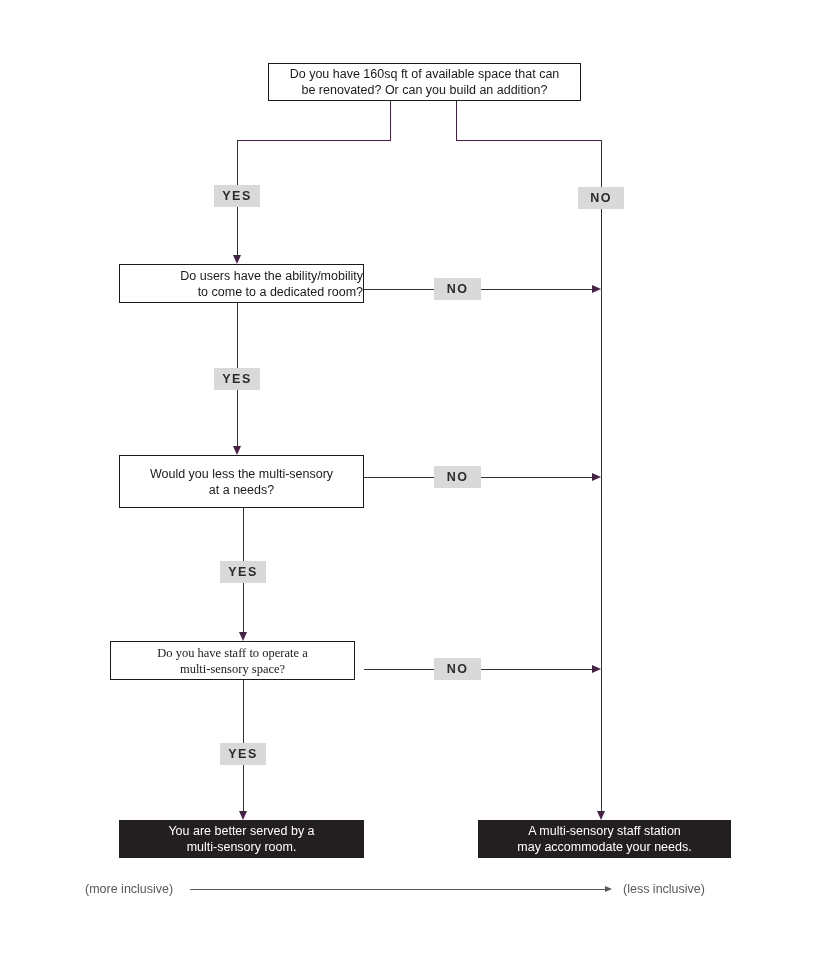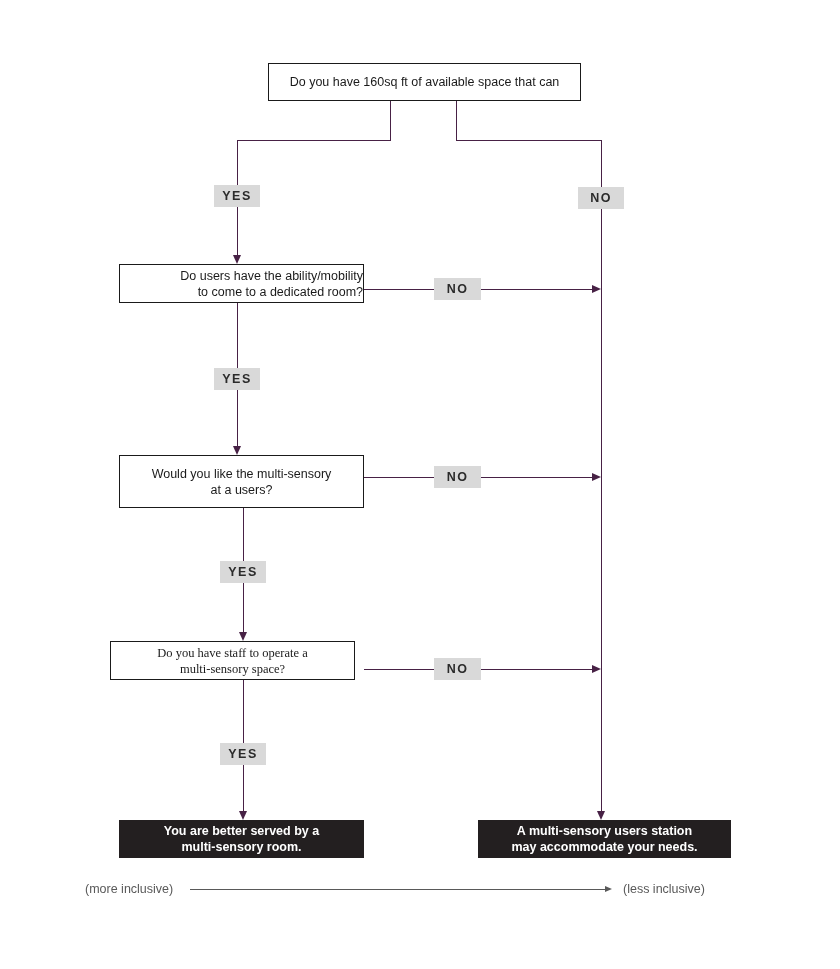--- a/index.html
+++ b/index.html
@@ -27,38 +27,39 @@
     font-weight:bold;font-size:12.5px;letter-spacing:1.5px;
     display:flex;align-items:center;justify-content:center;
   }
   .arrow-down{position:absolute;width:0;height:0;
     border-left:4.5px solid transparent;border-right:4.5px solid transparent;
     border-top:9px solid var(--connector);}
   .arrow-right{position:absolute;width:0;height:0;
     border-top:4.5px solid transparent;border-bottom:4.5px solid transparent;
     border-left:9px solid var(--connector);}
   .outcome{
-    position:absolute;background:var(--outcome-bg);color:#ffffff;font-weight:bold;
+    position:absolute;background:var(--outcome-bg);color:#ffffff;font-weight:normal;
     font-size:12.5px;line-height:16px;display:flex;flex-direction:column;
     justify-content:center;text-align:center;
   }
   .outcome span{display:block;}
   .axis-label{position:absolute;color:var(--axis);font-size:12.5px;}
   .axis-line{position:absolute;height:1px;background:var(--axis);}
   .axis-arrow{position:absolute;width:0;height:0;
     border-top:3.5px solid transparent;border-bottom:3.5px solid transparent;
     border-left:7px solid var(--axis);}
 </style>
 </head>
 <body>
 
 <div class="canvas">
 
   <div class="qbox" style="left:268px;top:63px;width:313px;height:38px;">
     <span>Do you have 160sq ft of available space that can</span>
+    <span>be renovated?  Or can you build an addition?</span>
   </div>
 
   <div class="vline" style="left:390px;top:101px;height:39px;"></div>
   <div class="vline" style="left:456px;top:101px;height:39px;"></div>
   <div class="hline" style="left:237px;top:140px;width:154px;"></div>
   <div class="hline" style="left:456px;top:140px;width:146px;"></div>
 
   <div class="vline" style="left:237px;top:140px;height:115px;"></div>
   <div class="arrow-down" style="left:233px;top:255px;"></div>
   <div class="tag" style="left:214px;top:185px;width:46px;height:22px;">YES</div>
@@ -74,22 +75,22 @@
 
   <div class="hline" style="left:364px;top:289px;width:228px;"></div>
   <div class="arrow-right" style="left:592px;top:285px;"></div>
   <div class="tag" style="left:434px;top:278px;width:47px;height:22px;">NO</div>
 
   <div class="vline" style="left:237px;top:303px;height:143px;"></div>
   <div class="arrow-down" style="left:233px;top:446px;"></div>
   <div class="tag" style="left:214px;top:368px;width:46px;height:22px;">YES</div>
 
   <div class="qbox" style="left:119px;top:455px;width:245px;height:53px;">
-    <span>Would you like the multi-sensory</span>
-    <span>at a users?</span>
+    <span>Would you less the multi-sensory</span>
+    <span>at a needs?</span>
   </div>
 
   <div class="hline" style="left:364px;top:477px;width:228px;"></div>
   <div class="arrow-right" style="left:592px;top:473px;"></div>
   <div class="tag" style="left:434px;top:466px;width:47px;height:22px;">NO</div>
 
   <div class="vline" style="left:243px;top:508px;height:124px;"></div>
   <div class="arrow-down" style="left:239px;top:632px;"></div>
   <div class="tag" style="left:220px;top:561px;width:46px;height:22px;">YES</div>
 
@@ -104,21 +105,21 @@
 
   <div class="vline" style="left:243px;top:680px;height:131px;"></div>
   <div class="arrow-down" style="left:239px;top:811px;"></div>
   <div class="tag" style="left:220px;top:743px;width:46px;height:22px;">YES</div>
 
   <div class="outcome" style="left:119px;top:820px;width:245px;height:38px;">
     <span>You are better served by a</span>
     <span>multi-sensory room.</span>
   </div>
   <div class="outcome" style="left:478px;top:820px;width:253px;height:38px;">
-    <span>A multi-sensory users station</span>
+    <span>A multi-sensory staff station</span>
     <span>may accommodate your needs.</span>
   </div>
 
   <div class="axis-label" style="left:85px;top:882px;">(more inclusive)</div>
   <div class="axis-line" style="left:190px;top:889px;width:415px;"></div>
   <div class="axis-arrow" style="left:605px;top:886px;"></div>
   <div class="axis-label" style="left:623px;top:882px;">(less inclusive)</div>
 
 </div>
 

